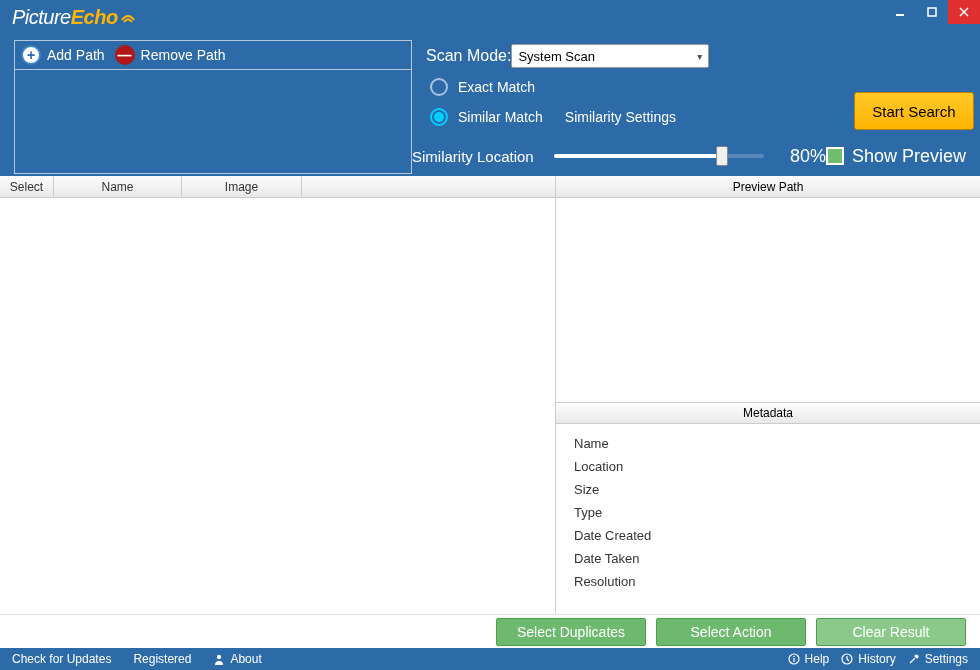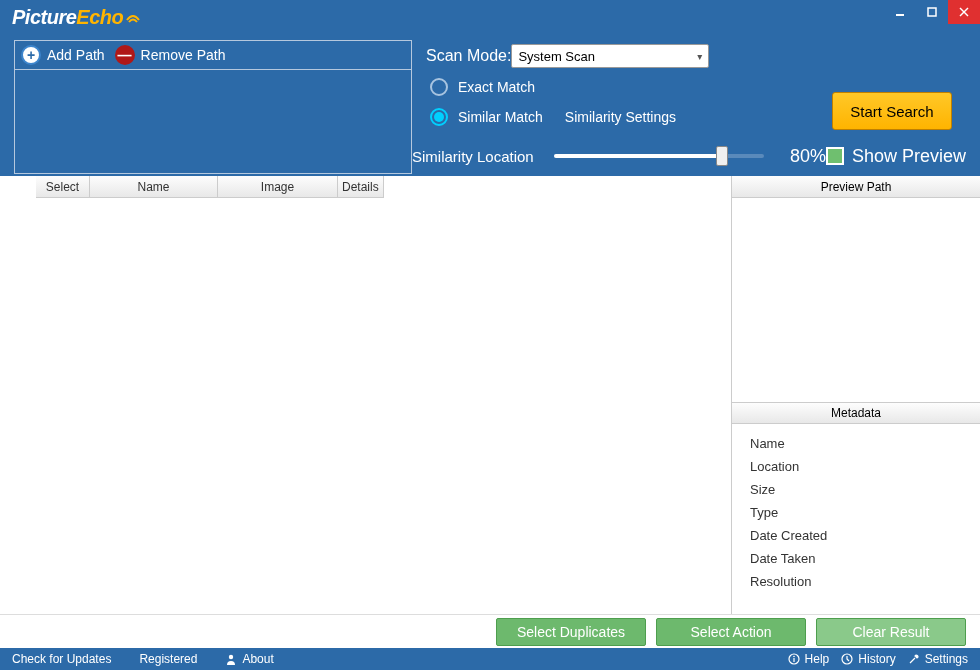--- a/index.html
+++ b/index.html
@@ -1,20 +1,20 @@
 <!DOCTYPE html>
 <html><head>
 <meta charset="utf-8">
 <style>
 * { margin: 0; padding: 0; box-sizing: border-box; font-family: "Segoe UI", Arial, sans-serif; }
 body { width: 980px; height: 670px; background: #fff; overflow: hidden; position: relative; }
 
 .titlebar { height: 34px; background: #2c6aa8; display: flex; align-items: center; justify-content: space-between; padding: 0 0 0 12px; }
 .logo { display: flex; align-items: baseline; }
-.logo-picture { color: #fff; font-size: 20px; font-weight: 700; font-style: italic; letter-spacing: -0.5px; }
+.logo-picture { color: #fff; font-size: 20px; font-weight: 400; font-style: italic; letter-spacing: -0.5px; }
 .logo-echo { color: #ffb400; font-size: 20px; font-weight: 600; font-style: italic; letter-spacing: -0.5px; }
 .wifi-icon { margin-left: 2px; }
 .window-controls { display: flex; height: 100%; }
 .win-btn { width: 32px; height: 24px; display: flex; align-items: center; justify-content: center; cursor: pointer; color: #fff; font-size: 14px; }
 .win-close { background: #e03030; }
 
 .top-panel { height: 142px; background: #2c6aa8; display: flex; padding: 6px 14px 0 14px; position: relative; }
 
 .path-section { width: 398px; }
 .path-toolbar { height: 30px; border: 1px solid #b5c8de; display: flex; align-items: center; padding: 0 6px; gap: 10px; }
@@ -30,55 +30,55 @@
 .scan-dropdown { width: 198px; height: 24px; background: #fff; border: 1px solid #999; border-radius: 2px; display: flex; align-items: center; justify-content: space-between; padding: 0 6px; font-size: 13px; cursor: pointer; }
 .dropdown-arrow { font-size: 10px; color: #555; }
 
 .radio-row { display: flex; align-items: center; height: 30px; gap: 10px; padding-left: 4px; }
 .radio-outer { width: 18px; height: 18px; border: 2px solid #a8c4e0; border-radius: 50%; display: flex; align-items: center; justify-content: center; cursor: pointer; }
 .radio-outer.selected { border-color: #00d0ff; }
 .radio-inner { width: 10px; height: 10px; border-radius: 50%; background: #00d0ff; }
 .radio-label { color: #fff; font-size: 14px; }
 .similarity-link { color: #fff; font-size: 14px; margin-left: 12px; cursor: pointer; }
 
-.start-btn { position: absolute; right: 28px; top: 58px; width: 120px; height: 38px; background: linear-gradient(#ffc828, #ffb400); border: 1px solid #c08000; border-radius: 3px; color: #000; font-size: 15px; cursor: pointer; display: flex; align-items: center; justify-content: center; }
+.start-btn { position: absolute; right: 6px; top: 58px; width: 120px; height: 38px; background: linear-gradient(#ffc828, #ffb400); border: 1px solid #c08000; border-radius: 3px; color: #000; font-size: 15px; cursor: pointer; display: flex; align-items: center; justify-content: center; }
 
 .threshold-row { position: absolute; bottom: 6px; left: 412px; right: 14px; display: flex; align-items: center; height: 28px; }
 .threshold-label { color: #fff; font-size: 15px; margin-right: 20px; }
 .slider-track { position: relative; flex: 1; max-width: 228px; height: 4px; background: #5a8abb; border-radius: 2px; cursor: pointer; }
 .slider-fill { position: absolute; left: 0; width: 80%; height: 100%; background: #fff; border-radius: 2px; }
 .slider-thumb { position: absolute; left: 80%; top: 50%; transform: translate(-50%, -50%); width: 12px; height: 20px; background: #f0f0f0; border: 1px solid #888; border-radius: 2px; }
 .threshold-value { color: #ffffff; font-size: 18px; margin-left: 26px; }
 .preview-check { display: flex; align-items: center; gap: 8px; margin-left: auto; cursor: pointer; }
 .check-box { width: 18px; height: 18px; border: 2px solid #fff; background: #6fbf6f; }
 .preview-label { color: #fff; font-size: 18px; }
 
 .main-area { display: flex; height: 438px; }
-.results-pane { width: 732px; display: flex; flex-direction: row; border-right: 1px solid #ccc; padding-left: 36px; }
+.results-pane { width: 556px; display: flex; flex-direction: column; border-right: 1px solid #ccc; }
 .results-header { height: 22px; background: linear-gradient(#fdfdfd, #e8e8e8); border-bottom: 1px solid #ccc; display: flex; font-size: 12px; color: #333; }
 .col { border-right: 1px solid #ccc; display: flex; align-items: center; justify-content: center; padding: 0 4px; }
 .col-select { width: 54px; }
 .col-name { width: 128px; }
 .col-image { width: 120px; }
 .col-details { flex: 1; }
 .results-body { flex: 1; background: #fff; }
 
 .side-pane { flex: 1; display: flex; flex-direction: column; }
 .preview-header { height: 22px; background: linear-gradient(#fdfdfd, #e8e8e8); border-bottom: 1px solid #ccc; display: flex; align-items: center; justify-content: center; font-size: 12px; }
 .preview-body { flex: 1; background: #fff; }
 .metadata-header { height: 22px; background: linear-gradient(#fdfdfd, #e8e8e8); border-top: 1px solid #ccc; border-bottom: 1px solid #ccc; display: flex; align-items: center; justify-content: center; font-size: 12px; }
 .metadata-body { height: 190px; padding: 12px 18px; font-size: 13px; color: #333; }
 .meta-row { margin-bottom: 8px; }
 
 .action-bar { height: 34px; display: flex; justify-content: flex-end; gap: 10px; padding: 0 14px 0 0; align-items: center; border-top: 1px solid #ddd; }
 .action-btn { width: 150px; height: 28px; background: #6db96d; color: #fff; border: 1px solid #4e9e4e; border-radius: 2px; font-size: 14px; cursor: pointer; display: flex; align-items: center; justify-content: center; }
 .action-btn.light { background: #8ac98a; }
 
 .statusbar { height: 22px; background: #2c6aa8; display: flex; align-items: center; color: #fff; font-size: 12px; padding: 0 12px; }
-.status-left { display: flex; gap: 28px; align-items: center; }
+.status-left { display: flex; gap: 22px; align-items: center; }
 .status-item { display: flex; align-items: center; gap: 5px; cursor: pointer; }
 .status-right { margin-left: auto; display: flex; gap: 12px; align-items: flex-start; }
 </style>
 </head>
 <body>
 
 <div class="titlebar">
   <div class="logo">
     <span class="logo-picture">Picture</span>
       <span class="logo-echo">Echo</span>
@@ -160,21 +160,20 @@
     </div>
   </div>
 </div>
 
 <div class="main-area">
   <div class="results-pane">
     <div class="results-header">
       <div class="col col-select">Select</div>
       <div class="col col-name">Name</div>
       <div class="col col-image">Image</div>
-      <div class="col col-details">Details</div>
     </div>
     <div class="results-body"></div>
   </div>
   <div class="side-pane">
     <div class="preview-header">Preview Path</div>
     <div class="preview-body"></div>
     <div class="metadata-header">Metadata</div>
     <div class="metadata-body">
       <div class="meta-row">Name</div>
       <div class="meta-row">Location</div>

